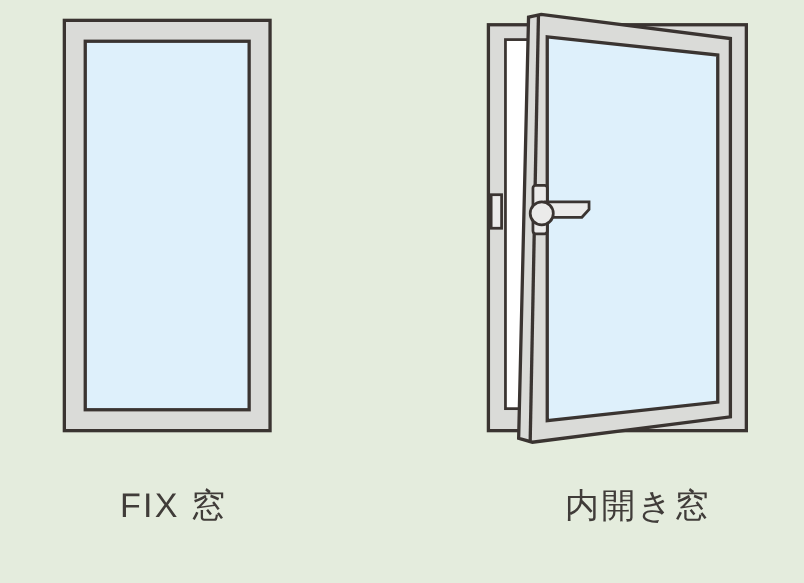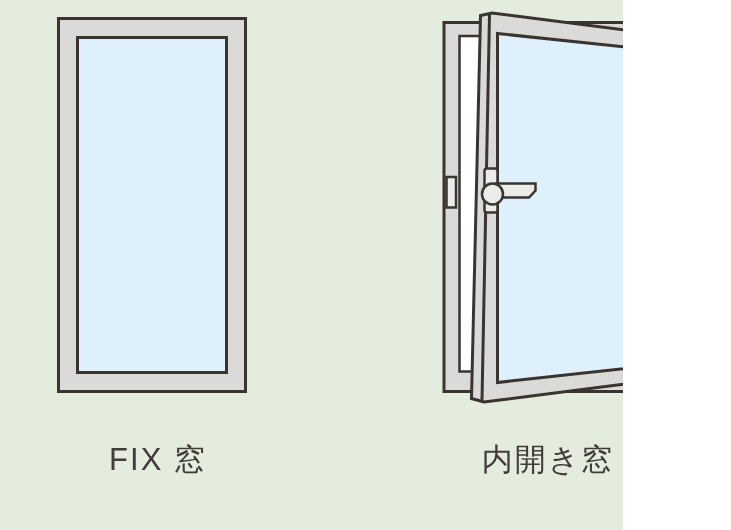--- a/index.html
+++ b/index.html
@@ -1,39 +1,39 @@
 <!DOCTYPE html>
 <html><head>
 <meta charset="utf-8">
 <style>
   html,body{margin:0;padding:0;}
   .stage{
     position:relative;
-    width:623px;height:530px;
+    width:731px;height:530px;
     background:#e4ecdd;
     overflow:hidden;
     font-family:"Liberation Sans","DejaVu Sans",sans-serif;
   }
   svg.illus{position:absolute;left:0;top:0;display:block;}
   .ink{stroke:#3a3431;stroke-linejoin:miter;}
   .sw3{stroke-width:3;}
   .sw25{stroke-width:2.5;}
   .win-label{
     position:absolute;
     top:440px;
     height:40px;
     line-height:40px;
     text-align:center;
     font-size:31px;
     letter-spacing:2px;
     color:#403c39;
     white-space:nowrap;
   }
   .label-fix{left:63px;width:190px;}
-  .label-inward{left:448px;width:200px;}
+  .label-inward{left:480px;width:200px;}
 </style>
 </head>
 <body>
 
 <div class="stage">
 
   <svg class="illus" width="731" height="530" viewBox="0 0 731 530">
 
     <g>
       <rect class="ink sw3" x="58.5" y="18.5" width="187" height="373" fill="#dadbd8"></rect>

